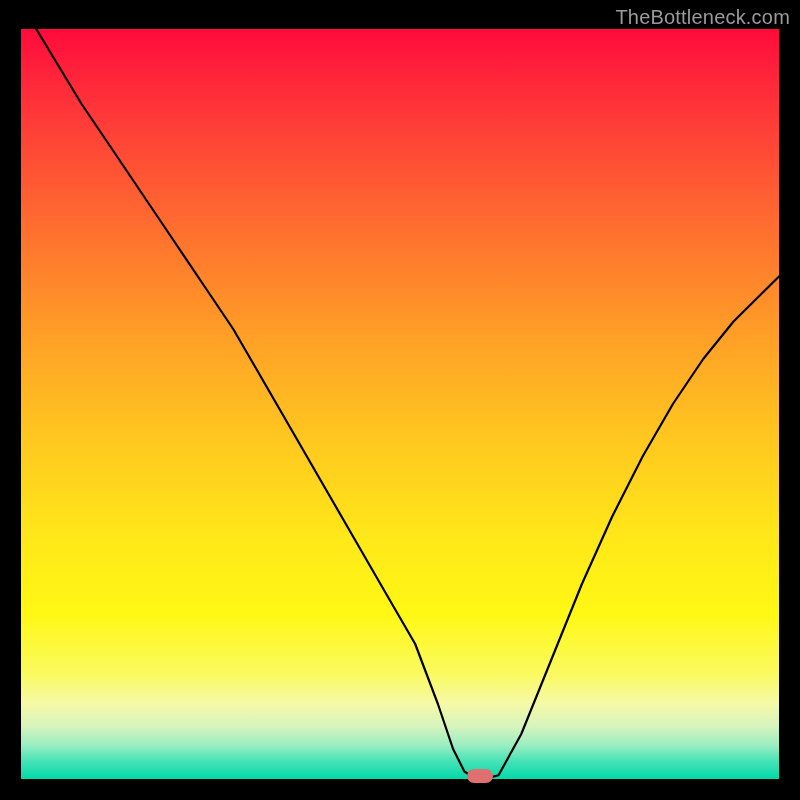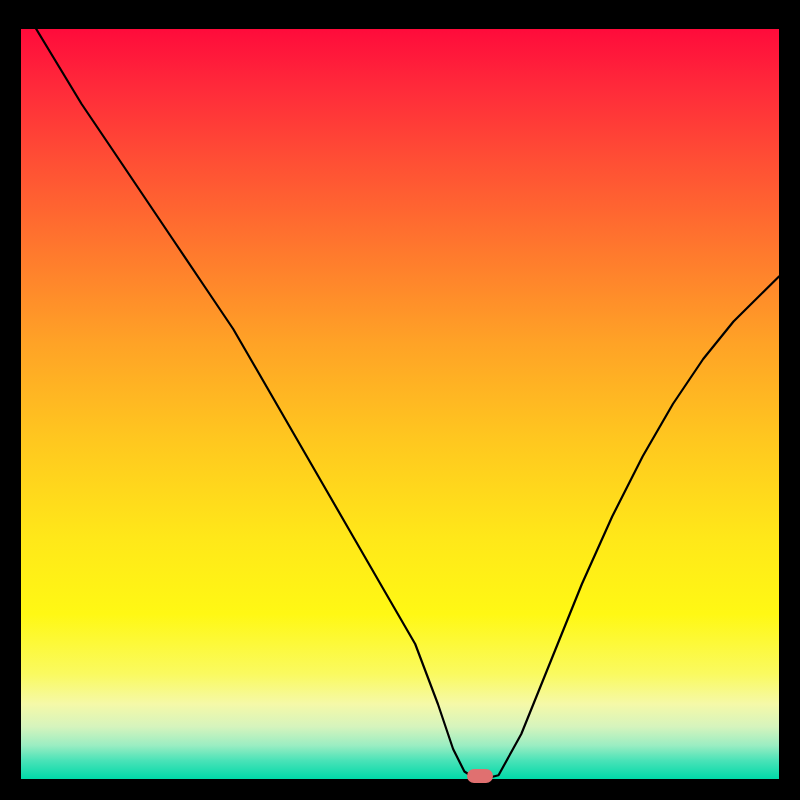--- a/index.html
+++ b/index.html
@@ -74,20 +74,21 @@
     background: #e07070;
     border-radius: 7px;
     transform: translate(-50%, -50%);
   }
 </style>
 </head>
 <body>
 
 <div class="frame">
 
+  <div class="watermark">TheBottleneck.com</div>
 
   <div class="plot">
     <div class="gradient"></div>
 
     <svg class="curve" viewBox="0 0 758 750" preserveAspectRatio="none">
       <path id="curve-path" fill="none" stroke="#000" stroke-width="2.2" stroke-linecap="round" stroke-linejoin="round" d="M0.0 -30.0 L15.2 0.0 L37.9 37.5 L60.6 75.0 L91.0 120.0 L121.3 165.0 L151.6 210.0 L181.9 255.0 L212.2 300.0 L242.6 352.5 L272.9 405.0 L303.2 457.5 L333.5 510.0 L363.8 562.5 L394.2 615.0 L416.9 675.0 L432.1 720.0 L443.4 742.5 L454.8 750.0 L462.4 750.0 L477.5 746.3 L500.3 705.0 L530.6 630.0 L560.9 555.0 L591.2 487.5 L621.6 427.5 L651.9 375.0 L682.2 330.0 L712.5 292.5 L742.8 262.5 L758.0 247.5"></path>
     </svg>
 
     <div id="marker" class="marker" style="left: 458.59px; top: 747px;"></div>
   </div>

